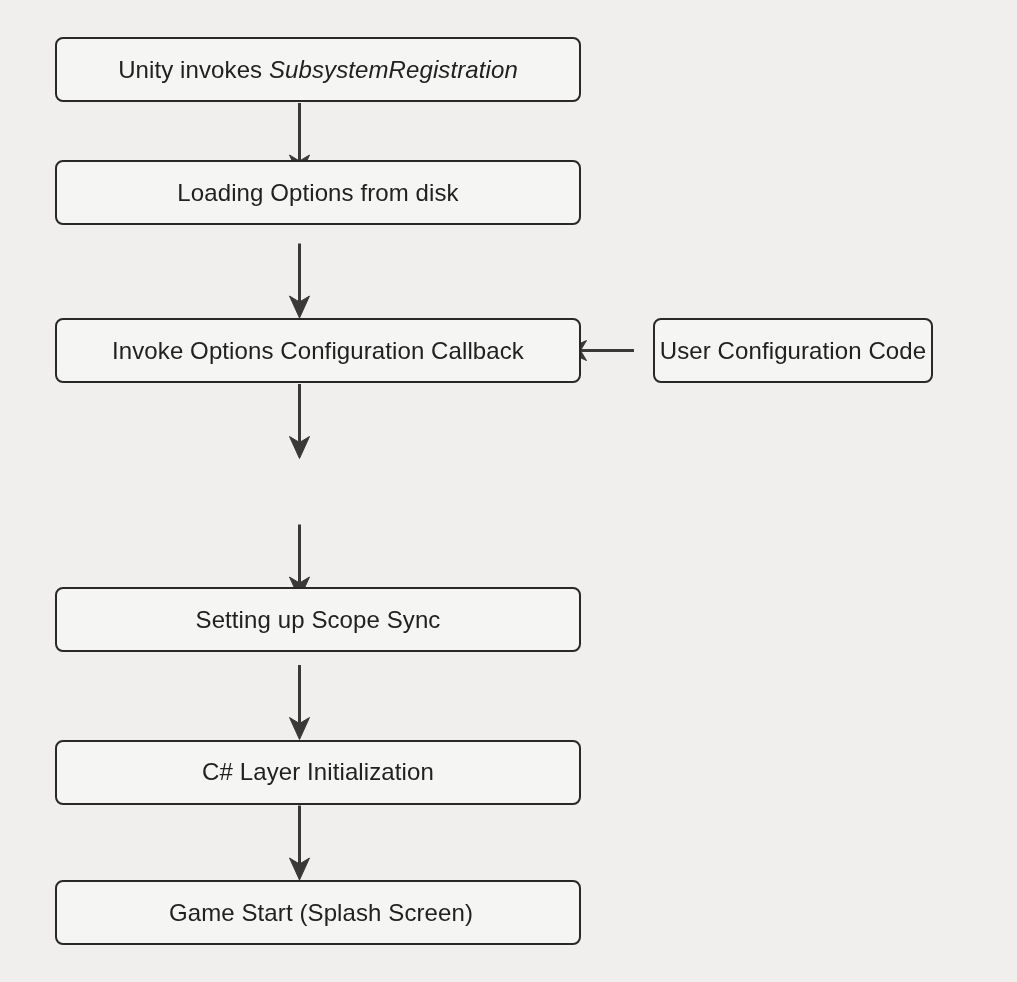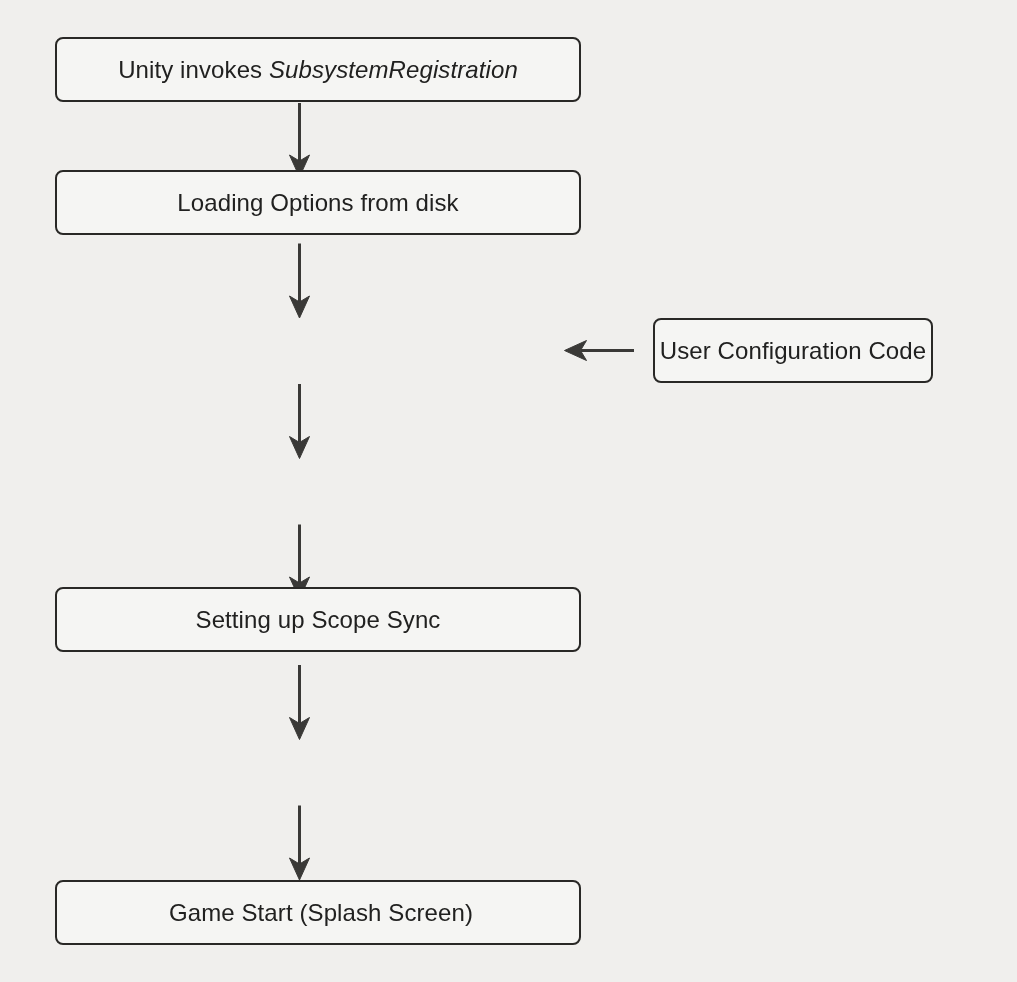--- a/index.html
+++ b/index.html
@@ -49,21 +49,21 @@
     justify-content: center;
     font-size: 24px;
     color: var(--text);
     text-align: left;
     white-space: nowrap;
     letter-spacing: 0.1px;
     margin-left: 19px;
   }
   .node em { font-style: italic; }
   .node-0 { top: 37px; }
-  .node-1 { top: 170px; }
+  .node-1 { top: 160px; }
   .node-2 { top: 318px; }
   .node-3 { top: 458.5px; }
   .node-4 { top: 587px; }
   .node-5 { top: 739.5px; }
   .node-6 { top: 880px; padding-left: 6px; }
   .node-side {
     left: 634px;
     top: 318px;
     width: 280px;
     height: 65px;
@@ -92,28 +92,34 @@
   <div class="node node-0">
     <span>
       <span>Unity invokes </span><em>SubsystemRegistration</em>
     </span>
   </div>
 
   <div class="node node-1">
     <span>Loading Options from disk</span>
   </div>
 
+  <div class="node node-2">
+    <span>Invoke Options Configuration Callback</span>
+  </div>
 
   <div class="node node-side">
     <span>User Configuration Code</span>
   </div>
 
 
   <div class="node node-4">
     <span>Setting up Scope Sync</span>
   </div>
 
+  <div class="node node-5">
+    <span>C# Layer Initialization</span>
+  </div>
 
   <div class="node node-6">
     <span>Game Start (Splash Screen)</span>
   </div>
 
 </div>
 
 </body></html>

